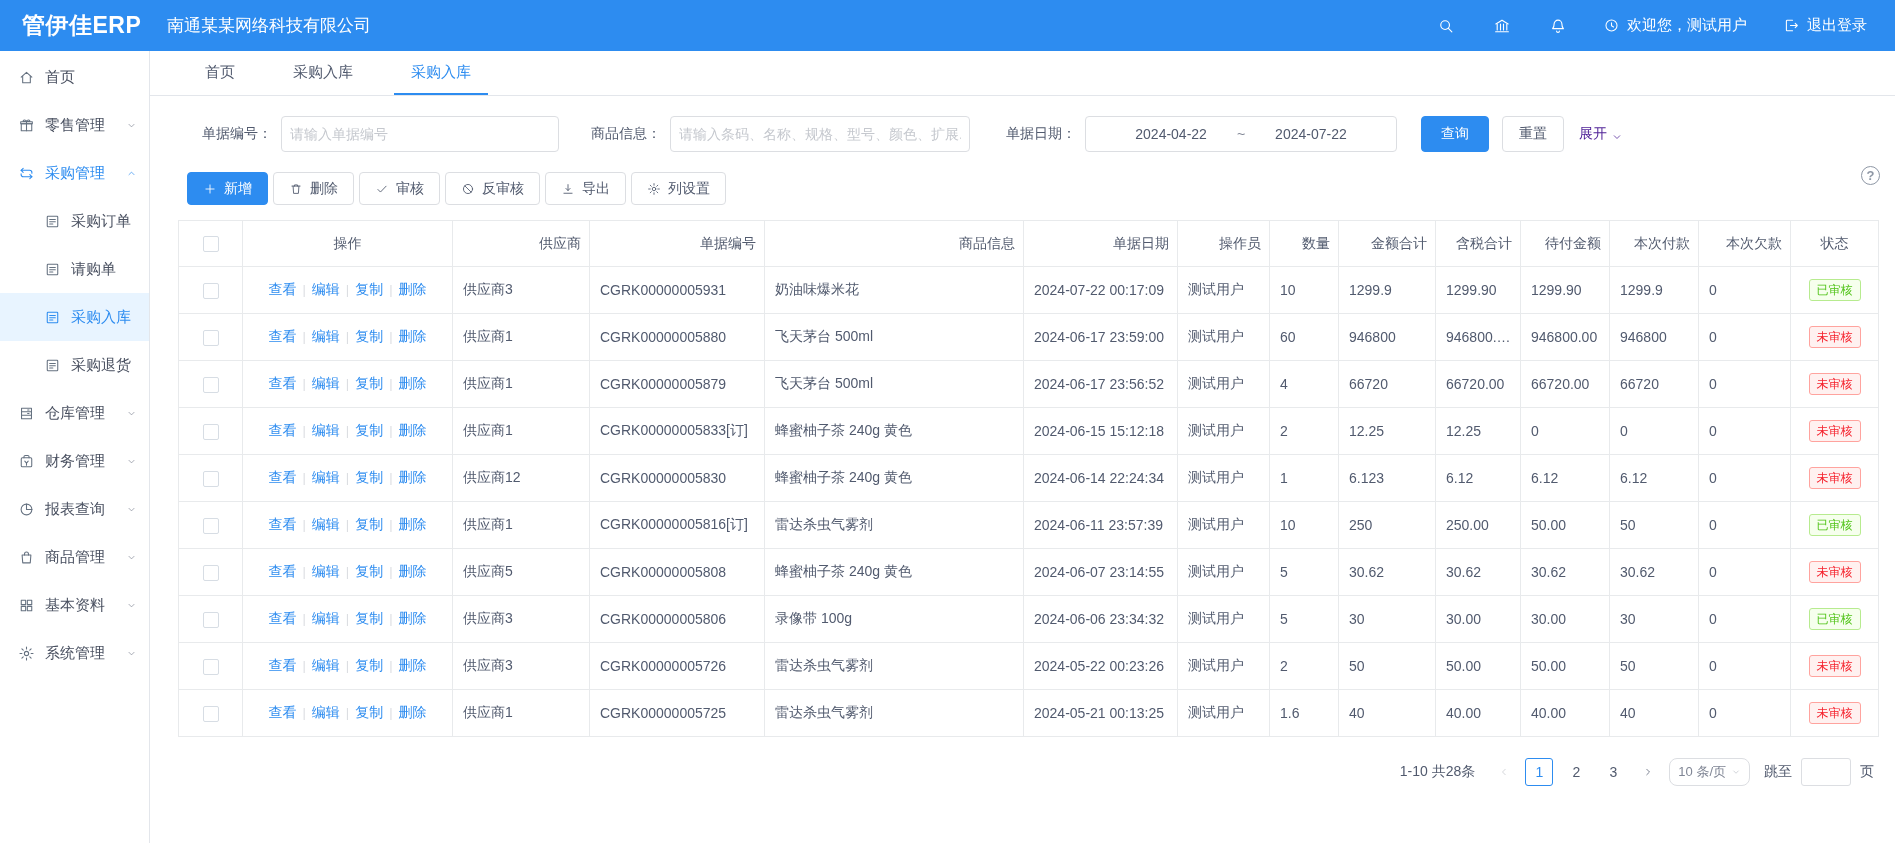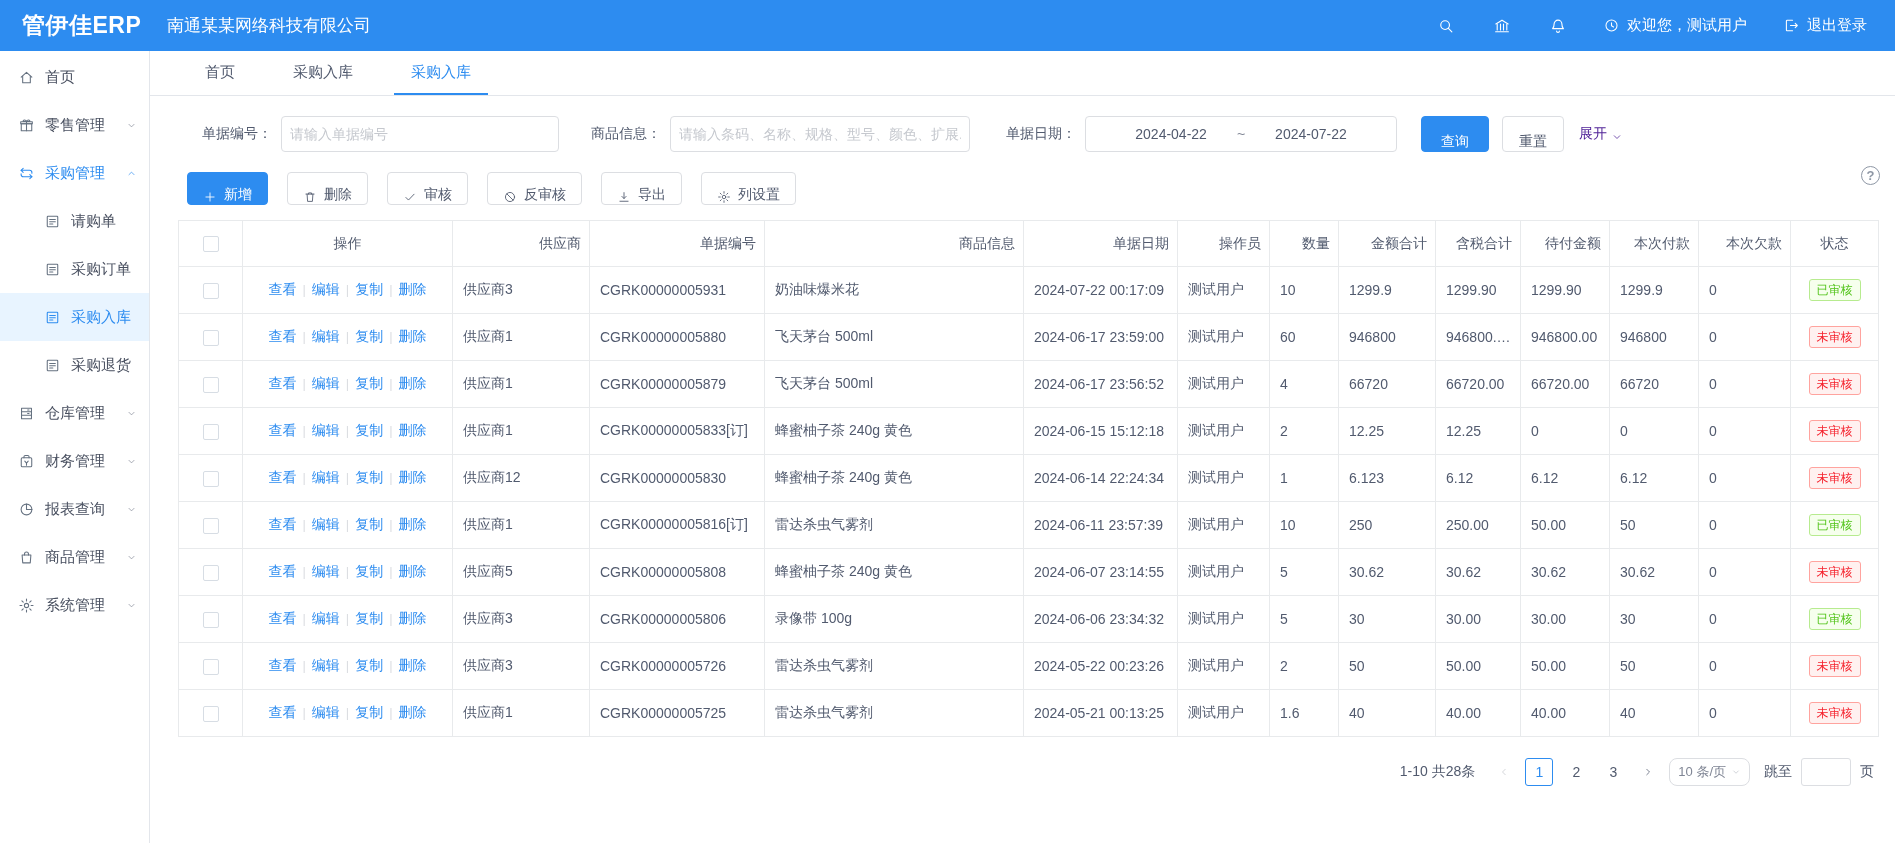--- a/index.html
+++ b/index.html
@@ -42,30 +42,30 @@
 
 
 .filter-row{display:flex;align-items:center;height:36px;margin-bottom:20px;font-size:14px;padding-left:24px}
 .f-label{margin-right:9px;white-space:nowrap;color:#515a6e}
 .f-input{height:36px;border:1px solid #dcdee2;border-radius:4px;padding:0 8px;font-size:14px;color:#515a6e;outline:none;background:#fff;font-family:inherit}
 .f-input::placeholder{color:#c5c8ce}
 .w1{width:278px;margin-right:32px}
 .w2{width:300px;margin-right:36px}
 .date-box{width:312px;height:36px;border:1px solid #dcdee2;border-radius:4px;display:flex;align-items:center;justify-content:center;gap:30px;color:#515a6e;margin-right:24px;cursor:pointer;background:#fff}
 .date-sep{color:#808695}
-.btn{height:33px;border:1px solid #dcdee2;border-radius:4px;background:#fff;color:#515a6e;font-size:14px;display:inline-flex;align-items:flex-end;gap:7px;padding:0 15px;cursor:pointer;font-family:inherit;white-space:nowrap}
+.btn{height:33px;border:1px solid #dcdee2;border-radius:4px;background:#fff;color:#515a6e;font-size:14px;display:inline-flex;align-items:center;gap:7px;padding:0 15px;cursor:pointer;font-family:inherit;white-space:nowrap}
 .btn.primary{background:#2d8cf0;border-color:#2d8cf0;color:#fff}
 .btn-ic{width:14px;height:14px}
 .btn-query{height:36px;padding:0 19px;margin-right:13px}
 .btn-reset{height:36px;padding:0 16px;margin-right:15px}
 .expand-link{color:#4c1d95;display:inline-flex;align-items:flex-end;cursor:pointer;text-decoration:none;font-size:14px}
 .exp-chev{width:12px;height:12px;margin-left:4px}
 
 
-.toolbar{display:flex;gap:19px;margin-bottom:15px;padding-left:9px}
+.toolbar{display:flex;gap:5px;margin-bottom:15px;padding-left:9px}
 .help{position:absolute;top:70px;right:15px;width:19px;height:19px;border:1.5px solid #8e97a5;border-radius:50%;color:#8e97a5;font-size:13px;font-weight:bold;display:flex;align-items:center;justify-content:center;cursor:pointer}
 
 
 .table{width:100%;border-collapse:collapse;table-layout:fixed;font-size:14px}
 .table th,.table td{border:1px solid #e8eaec;padding:0 8px 0 10px;white-space:nowrap;overflow:hidden;text-overflow:ellipsis}
 .table th{height:46px;font-weight:400;color:#515a6e;text-align:right;background:#fff}
 .table td{height:47px;color:#515a6e;background:#fff}
 .cell-center{text-align:center !important;padding:0 4px !important}
 .cb{display:inline-block;width:16px;height:16px;border:1px solid #d7dde4;border-radius:2px;background:#fff;vertical-align:middle;cursor:pointer}
 .link{color:#2d8cf0;text-decoration:none;cursor:pointer}
@@ -180,30 +180,30 @@
           </svg>
         </span>
       </div>
       <div class="sb-item sub">
         <span class="icon sb-ic">
           <svg viewBox="0 0 24 24">
             <rect x="4.6" y="4.6" width="14.8" height="14.8" rx="1"></rect>
             <path d="M8 9.2h8M8 12.4h8M8 15.6h4.5"></path>
           </svg>
         </span>
-        <span class="sb-label">请购单</span>
+        <span class="sb-label">采购订单</span>
       </div>
       <div class="sb-item sub">
         <span class="icon sb-ic">
           <svg viewBox="0 0 24 24">
             <rect x="4.6" y="4.6" width="14.8" height="14.8" rx="1"></rect>
             <path d="M8 9.2h8M8 12.4h8M8 15.6h4.5"></path>
           </svg>
         </span>
-        <span class="sb-label">采购订单</span>
+        <span class="sb-label">请购单</span>
       </div>
       <div class="sb-item sub selected">
         <span class="icon sb-ic">
           <svg viewBox="0 0 24 24">
             <rect x="4.6" y="4.6" width="14.8" height="14.8" rx="1"></rect>
             <path d="M8 9.2h8M8 12.4h8M8 15.6h4.5"></path>
           </svg>
         </span>
         <span class="sb-label">采购入库</span>
       </div>
@@ -261,20 +261,36 @@
         </span>
       </div>
       <div class="sb-item">
         <span class="icon sb-ic">
           <svg viewBox="0 0 24 24">
             <path d="M5.8 8.4h12.4l-.9 11.2H6.7z"></path>
             <path d="M9.2 8.4V7a2.8 2.8 0 0 1 5.6 0v1.4"></path>
           </svg>
         </span>
         <span class="sb-label">商品管理</span>
+        <span class="icon sb-chev">
+          <svg viewBox="0 0 24 24">
+            <path d="M6.5 9.5l5.5 5.5 5.5-5.5"></path>
+          </svg>
+        </span>
+      </div>
+      <div class="sb-item">
+        <span class="icon sb-ic">
+          <svg viewBox="0 0 24 24">
+            <rect x="4.6" y="4.6" width="6.2" height="6.2"></rect>
+            <rect x="13.2" y="4.6" width="6.2" height="6.2"></rect>
+            <rect x="4.6" y="13.2" width="6.2" height="6.2"></rect>
+            <rect x="13.2" y="13.2" width="6.2" height="6.2"></rect>
+          </svg>
+        </span>
+        <span class="sb-label">基本资料</span>
         <span class="icon sb-chev">
           <svg viewBox="0 0 24 24">
             <path d="M6.5 9.5l5.5 5.5 5.5-5.5"></path>
           </svg>
         </span>
       </div>
       <div class="sb-item">
         <span class="icon sb-ic">
           <svg viewBox="0 0 24 24">
             <circle cx="12" cy="12" r="3"></circle>

